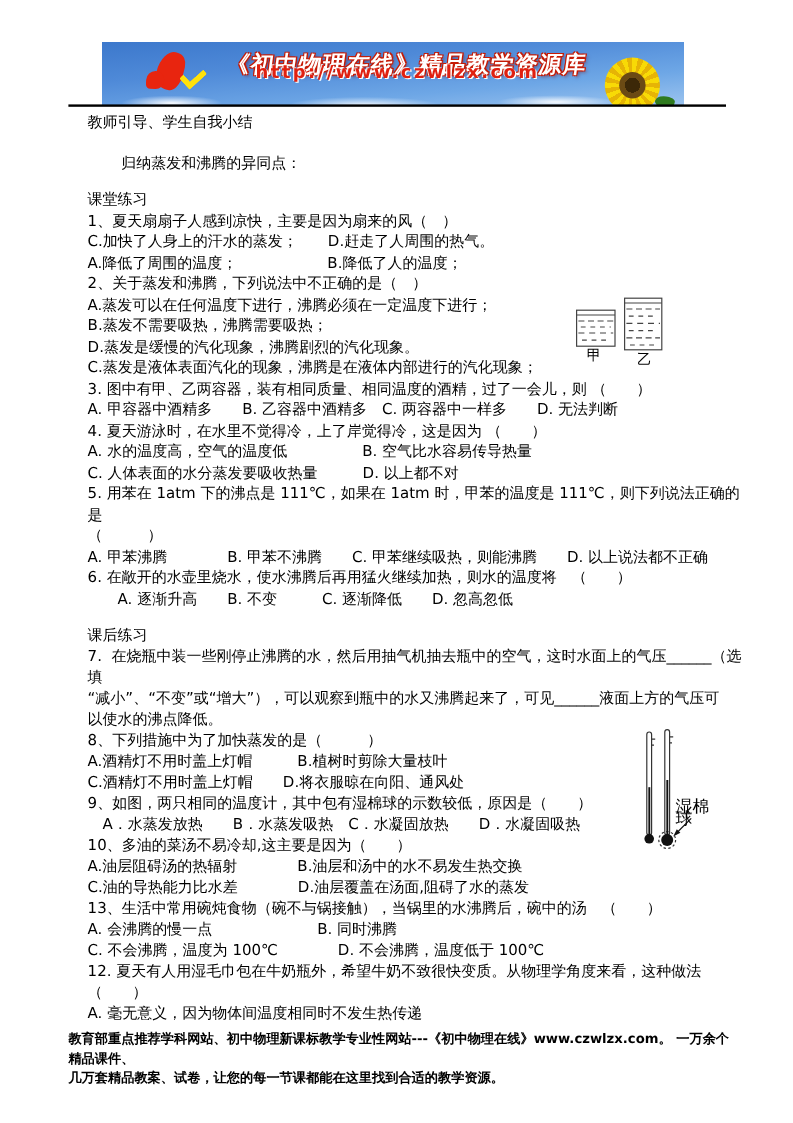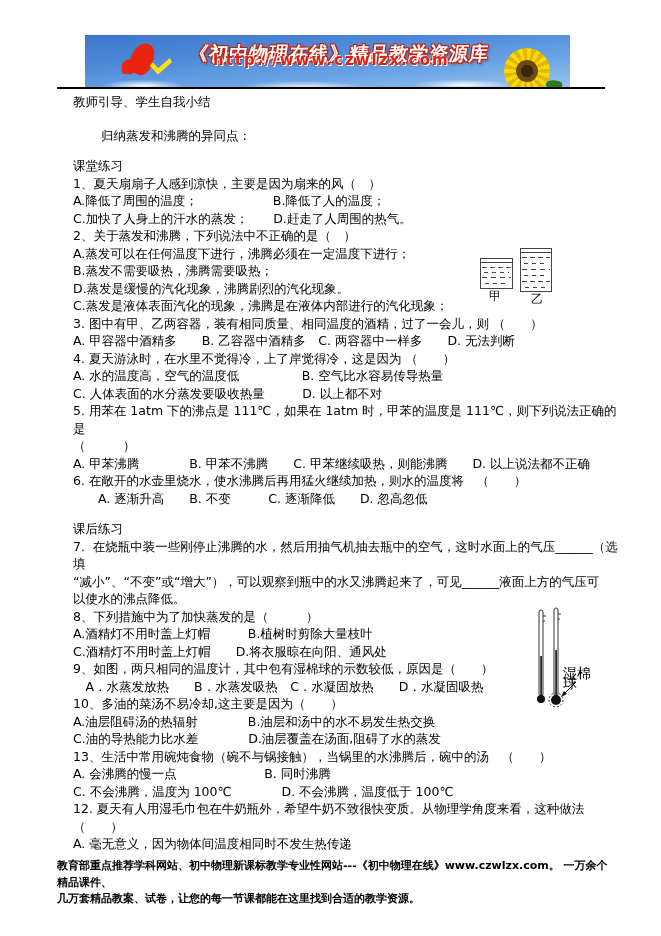--- a/index.html
+++ b/index.html
@@ -77,22 +77,22 @@
   </div>
 
   <div class="rule"></div>
 
   <div class="doc">
     <div class="doc-heading">教师引导、学生自我小结</div>
     <div class="summary-line">归纳蒸发和沸腾的异同点：</div>
     <div>
         <div class="sec-title">课堂练习</div>
         <div class="q-line">1、夏天扇扇子人感到凉快，主要是因为扇来的风（　）</div>
+        <div class="q-line">C.加快了人身上的汗水的蒸发；　　D.赶走了人周围的热气。</div>
         <div class="q-line">A.降低了周围的温度；　　　　　　B.降低了人的温度；</div>
-        <div class="q-line">C.加快了人身上的汗水的蒸发；　　D.赶走了人周围的热气。</div>
         <div class="q-line">2、关于蒸发和沸腾，下列说法中不正确的是（　）</div>
         <div class="q-line">A.蒸发可以在任何温度下进行，沸腾必须在一定温度下进行；</div>
         <div class="q-line">B.蒸发不需要吸热，沸腾需要吸热；</div>
         <div class="q-line">D.蒸发是缓慢的汽化现象，沸腾剧烈的汽化现象。</div>
         <div class="q-line">C.蒸发是液体表面汽化的现象，沸腾是在液体内部进行的汽化现象；</div>
         <div class="q-line">3. 图中有甲、乙两容器，装有相同质量、相同温度的酒精，过了一会儿，则 （　　）</div>
         <div class="q-line">A. 甲容器中酒精多　　B. 乙容器中酒精多　C. 两容器中一样多　　D. 无法判断</div>
         <div class="q-line">4. 夏天游泳时，在水里不觉得冷，上了岸觉得冷，这是因为 （　　）</div>
         <div class="q-line">A. 水的温度高，空气的温度低　　　　　B. 空气比水容易传导热量</div>
         <div class="q-line">C. 人体表面的水分蒸发要吸收热量　　　D. 以上都不对</div>

